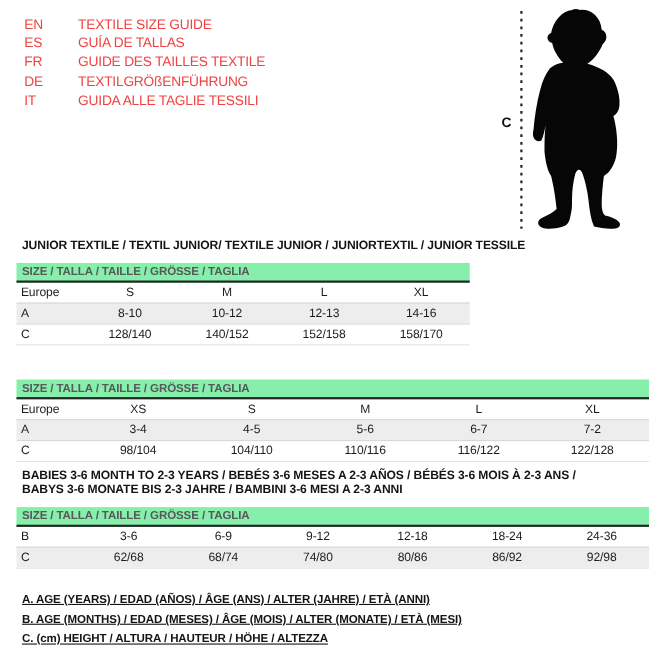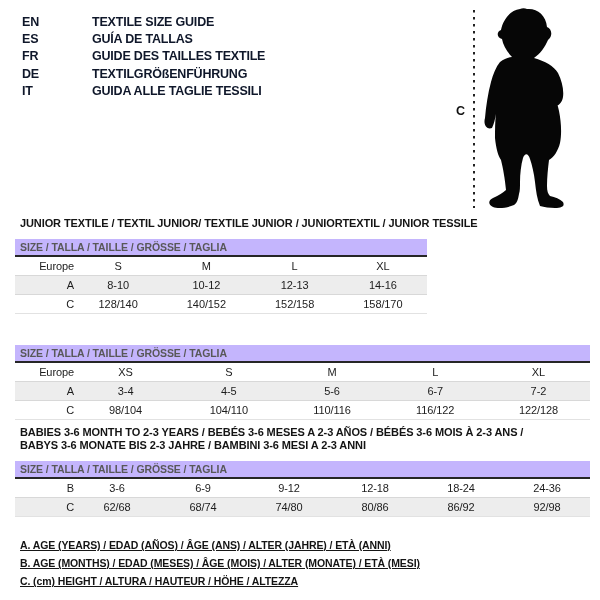--- a/index.html
+++ b/index.html
@@ -4,49 +4,49 @@
 <style>
   html,body { margin:0; padding:0; background:#fff; }
   .page {
     position:relative; width:600px; height:600px; background:#ffffff;
     font-family:"Liberation Sans", sans-serif; overflow:hidden; color:#161616;
   }
 
   
   .langs { position:absolute; left:22px; top:13px; }
   .lang-row { display:flex; height:17.4px; align-items:center;
-              font-weight:700; font-size:12.5px; letter-spacing:-0.2px; color:#0f172a; }
+              font-weight:400; font-size:12.5px; letter-spacing:-0.2px; color:#ef4444;gap:11px; }
   .lang-code { width:38px; }
-  .lang-label { white-space:nowrap;margin-left:32px; }
+  .lang-label { white-space:nowrap; }
 
   
   .fig { position:absolute; left:450px; top:2px; width:150px; height:212px; }
   .fig svg { position:absolute; left:0; top:0; }
   .fig-label { position:absolute; left:6px; top:102px; font-size:12.5px; font-weight:700; color:#101010; }
 
   
   .sect-title { position:absolute; left:20px; font-size:11px; font-weight:700;
                 letter-spacing:-0.1px; white-space:nowrap; color:#141414; line-height:13px; }
   .subA { font-size:7.5px; vertical-align:-2px; }
 
   
   .tbl { position:absolute; left:15px; border-bottom:1px solid #e2e2e2; }
   .t1 { top:239px; width:412px; }
   .t2 { top:345px; width:575px; }
   .t3 { top:461px; width:575px; }
-  .sizebar { box-sizing:border-box; height:18px; background:#c4b5fd;
+  .sizebar { box-sizing:border-box; height:18px; background:#86efac;
              border-bottom:2px solid #262626; display:flex; align-items:center;
              padding-left:5px; font-size:10.5px; font-weight:600; color:#585858;
              letter-spacing:-0.1px; }
   .trow { display:flex; align-items:center; height:18px; font-size:11px;
           color:#1c1c1c; letter-spacing:-0.1px; }
   .trow.divided { border-top:1px solid #d8d8d8; }
   .trow.shaded { background:#ededed; }
   .cell { flex:1; text-align:center; white-space:nowrap; }
-  .cell.lab { flex:0 0 55px; text-align:right; padding-left:4px; }
+  .cell.lab { flex:0 0 55px; text-align:left; padding-left:4px; }
 
   
   .legend { position:absolute; left:20px; top:536px;text-decoration:underline; }
   .legend-line { font-size:10.5px; font-weight:700; line-height:18px;
                  letter-spacing:-0.1px; color:#141414; white-space:nowrap; }
 </style>
 </head>
 <body>
 
 <div class="page">

